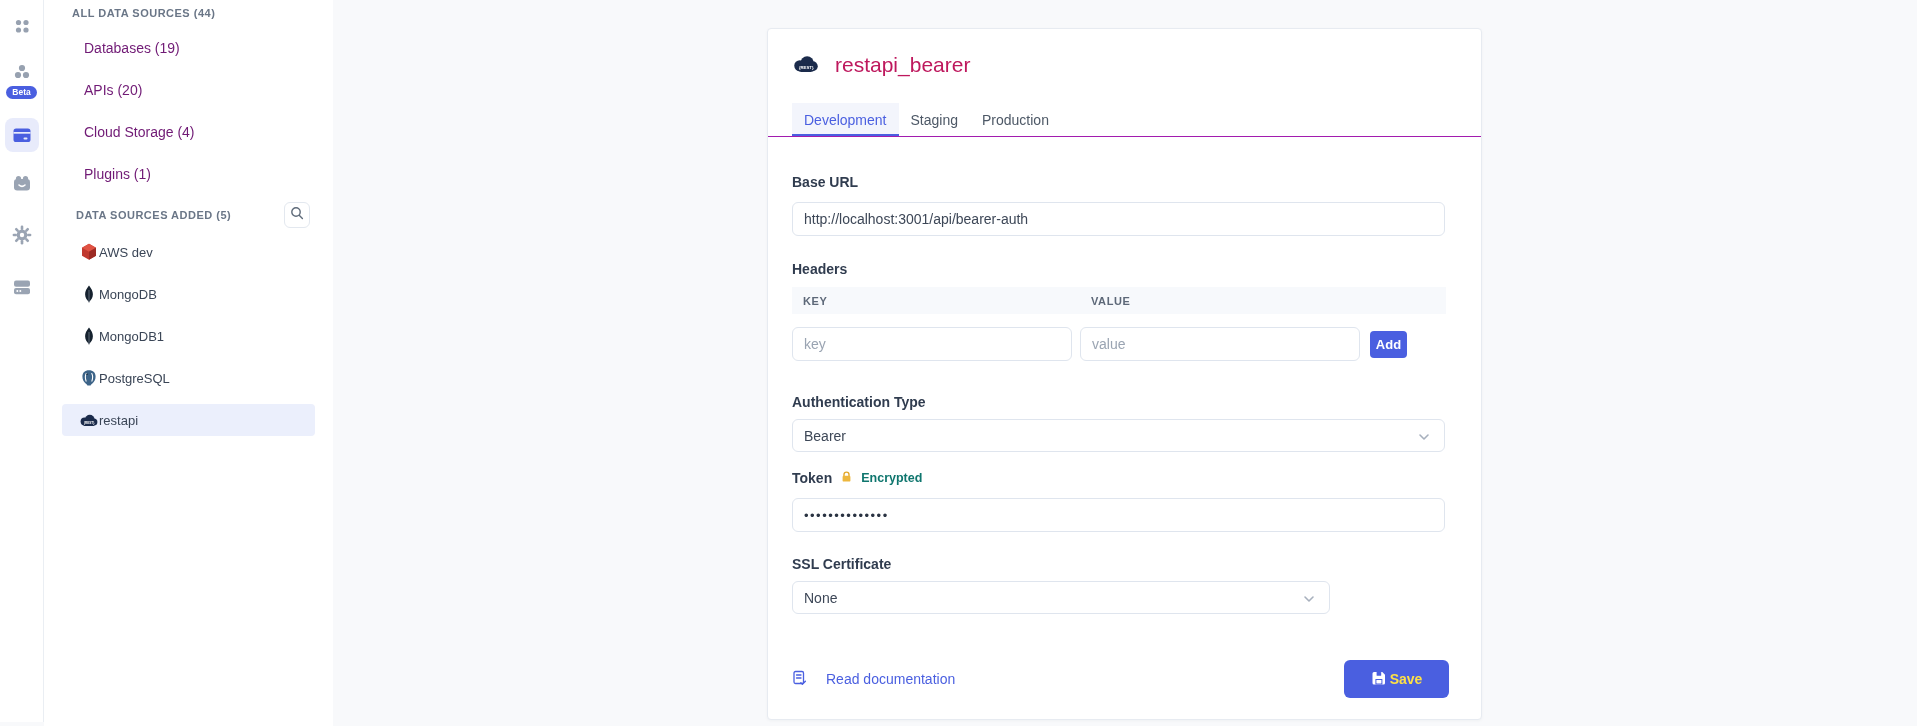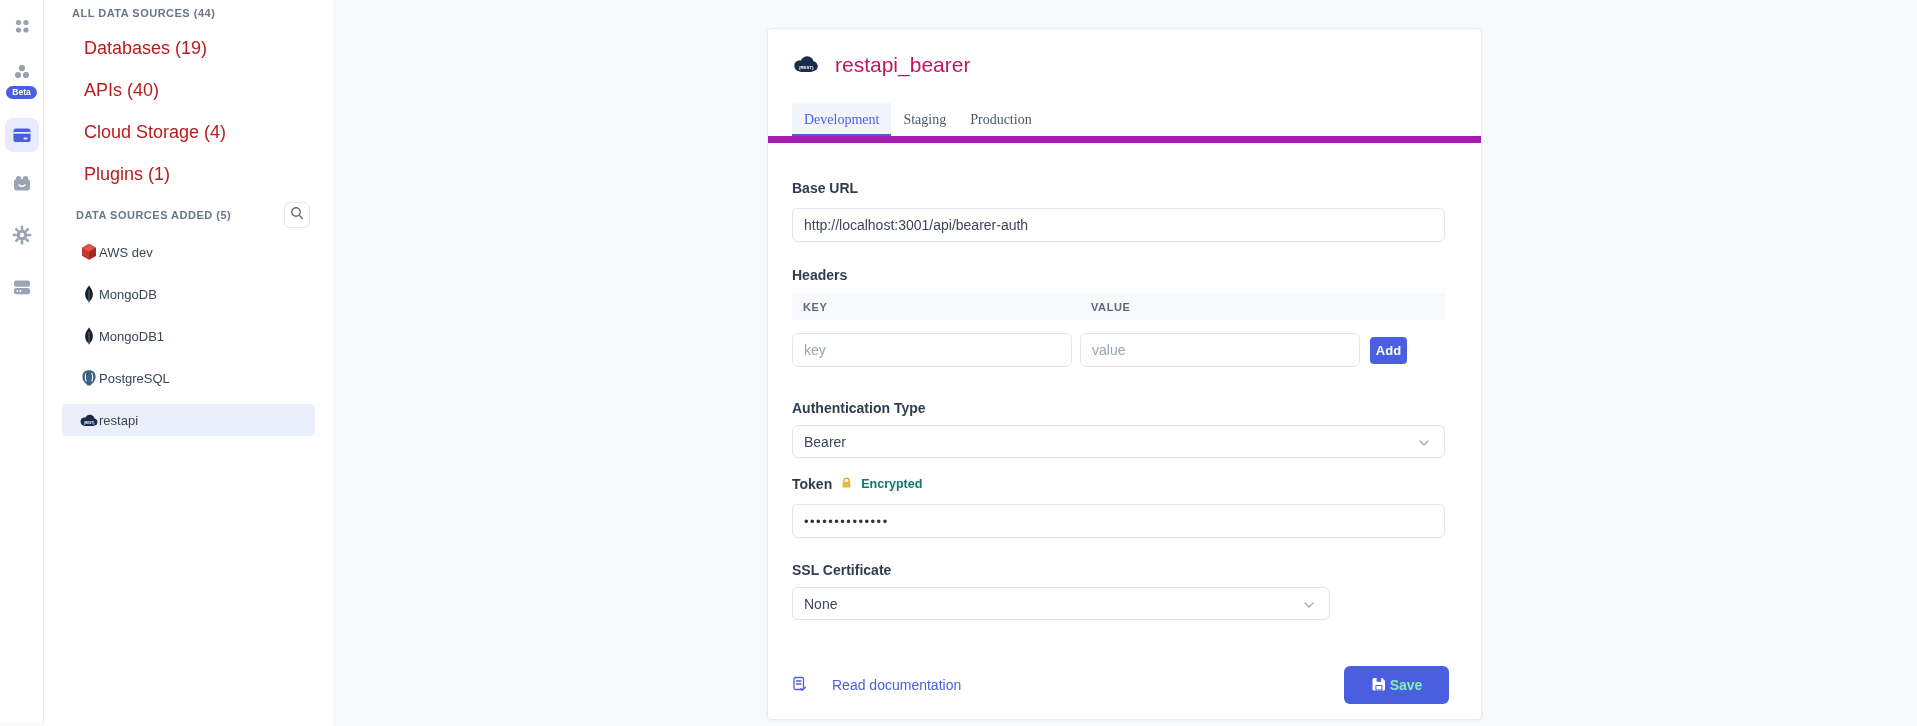--- a/index.html
+++ b/index.html
@@ -30,21 +30,21 @@
     position: absolute; left: 44px; top: 0; bottom: 0; width: 289px;
     background: #FFFFFF; padding-top: 5px; z-index: 2;
   }
   .group-header {
     font-size: 11px; font-weight: 700; color: #6A7687; letter-spacing: .5px;
     padding-left: 28px; height: 16px; display: flex; align-items: center;
   }
   .nav-item {
     height: 32px; margin: 0 18px 10px; border-radius: 4px;
     display: flex; align-items: center; padding-left: 22px;
-    font-size: 18px; color: #b91c1c; cursor: pointer;
+    font-size: 14px; color: #701a75; cursor: pointer;
   }
   .first-group { margin-top: 11px; }
   .added-header-row {
     display: flex; align-items: center; justify-content: space-between;
     margin: 12px 23px 8px 0; padding-left: 28px; height: 26px;
   }
   .search-btn {
     width: 26px; height: 26px; border: 1px solid #E3E8EF; border-radius: 6px;
     background: #fff; display: flex; align-items: center; justify-content: center; cursor: pointer;
   }
@@ -60,22 +60,21 @@
   .card {
     position: absolute; left: 434px; top: 28px; width: 715px; height: 692px;
     background: #FFFFFF; border: 1px solid #E7EBF1; border-radius: 4px;
     box-shadow: 0 1px 3px rgba(30,41,59,.04);
   }
   .card-header { padding: 24px 24px 0; display: flex; align-items: center; gap: 15px; }
   .card-title { font-size: 21px; font-weight: 500; color: #be185d; }
 
   .tabs {
     display: flex; margin-top: 26px; padding-left: 24px;
-    border-bottom: 7px solid #a21caf;
-    font-family: Liberation Serif, serif;
+    border-bottom: 1px solid #a21caf;
   }
   .tab {
     height: 33px; padding: 0 12px; font-size: 14px; color: #4D5866;
     display: flex; align-items: center; cursor: pointer;
   }
   .tab.active {
     color: #4A5FE0; background: #F3F5FC; box-shadow: inset 0 -2px 0 #4A5FE0;
   }
 
   .content { padding: 36px 24px 0; }
@@ -122,26 +121,26 @@
   }
   .select.wide { width: 538px; }
 
   .encrypted-badge { font-size: 12.5px; font-weight: 700; color: #0f766e; }
   .token-input { letter-spacing: 1.5px; font-size: 13px; color: #2A3342; }
 
   .footer-row {
     margin-top: 46px; display: flex; align-items: center; justify-content: space-between;
   }
   .doc-link {
-    display: flex; align-items: center; gap: 25px; font-size: 14px; color: #4A5FE0;
+    display: flex; align-items: center; gap: 19px; font-size: 14px; color: #4A5FE0;
     cursor: pointer; text-decoration: none;
   }
   .save-btn {
     margin-right: 8px; width: 105px; height: 38px; border: none; border-radius: 6px;
-    background: #4A5FE0; color: #86efac; font-family: "Liberation Sans", sans-serif;
+    background: #4A5FE0; color: #fde047; font-family: "Liberation Sans", sans-serif;
     font-size: 14px; font-weight: 700; display: flex; align-items: center;
     justify-content: center; gap: 3px; cursor: pointer;
   }
 </style>
 </head>
 <body>
 
 <div class="rail">
   <div class="rail-btn">
     <svg width="20" height="20" viewBox="0 0 20 20">
@@ -201,21 +200,21 @@
       <circle cx="6.3" cy="15.1" r="1" fill="#fff"></circle>
       <circle cx="9.3" cy="15.1" r="1" fill="#fff"></circle>
     </svg>
   </div>
 </div>
 
 <div class="sidebar">
   <div class="group-header">ALL DATA SOURCES (44)</div>
 
   <div class="nav-item first-group">Databases (19)</div>
-  <div class="nav-item">APIs (40)</div>
+  <div class="nav-item">APIs (20)</div>
   <div class="nav-item">Cloud Storage (4)</div>
   <div class="nav-item">Plugins (1)</div>
 
   <div class="added-header-row">
     <div class="group-header" style="padding-left:4px">DATA SOURCES ADDED (5)</div>
     <div class="search-btn">
       <span>
         <svg width="14" height="14" viewBox="0 0 14 14" fill="none">
           <circle cx="6" cy="6" r="4.2" stroke="#5F6B7A" stroke-width="1.4"></circle>
           <path d="M9.2 9.2 L12.4 12.4" stroke="#5F6B7A" stroke-width="1.4" stroke-linecap="round"></path>

